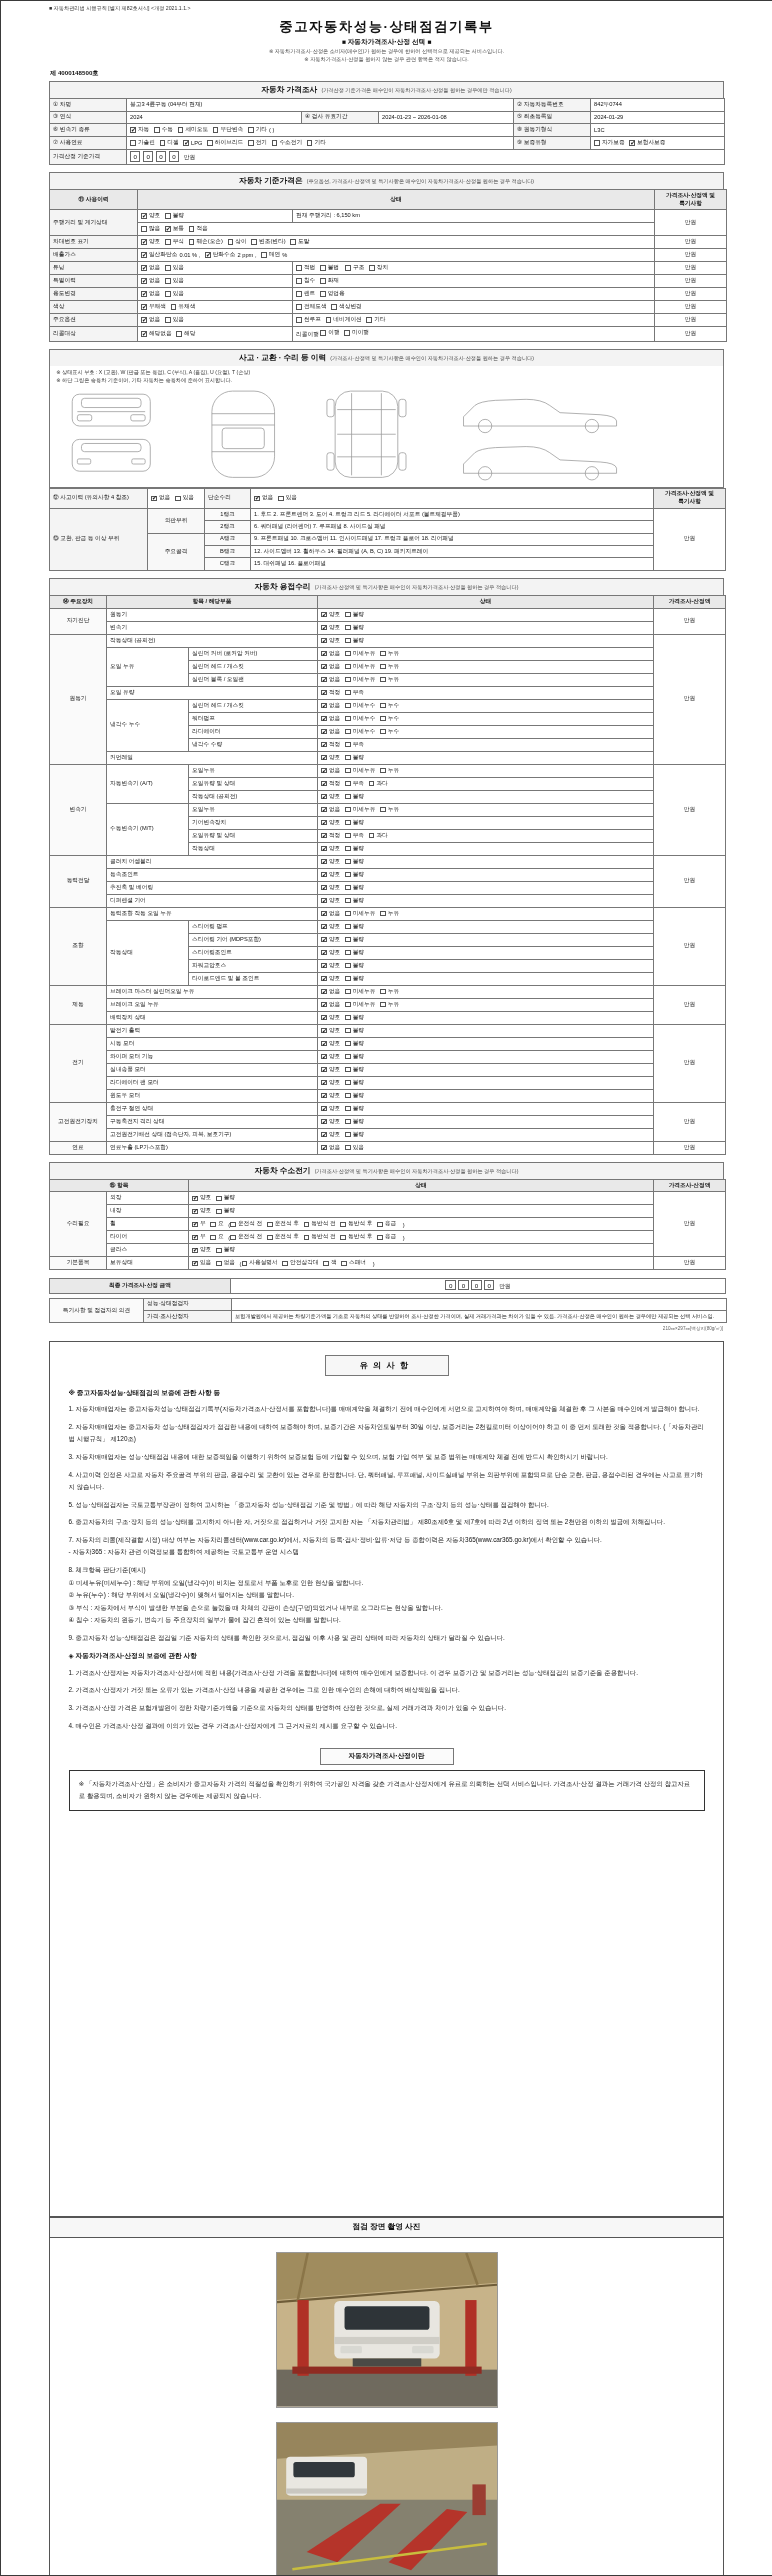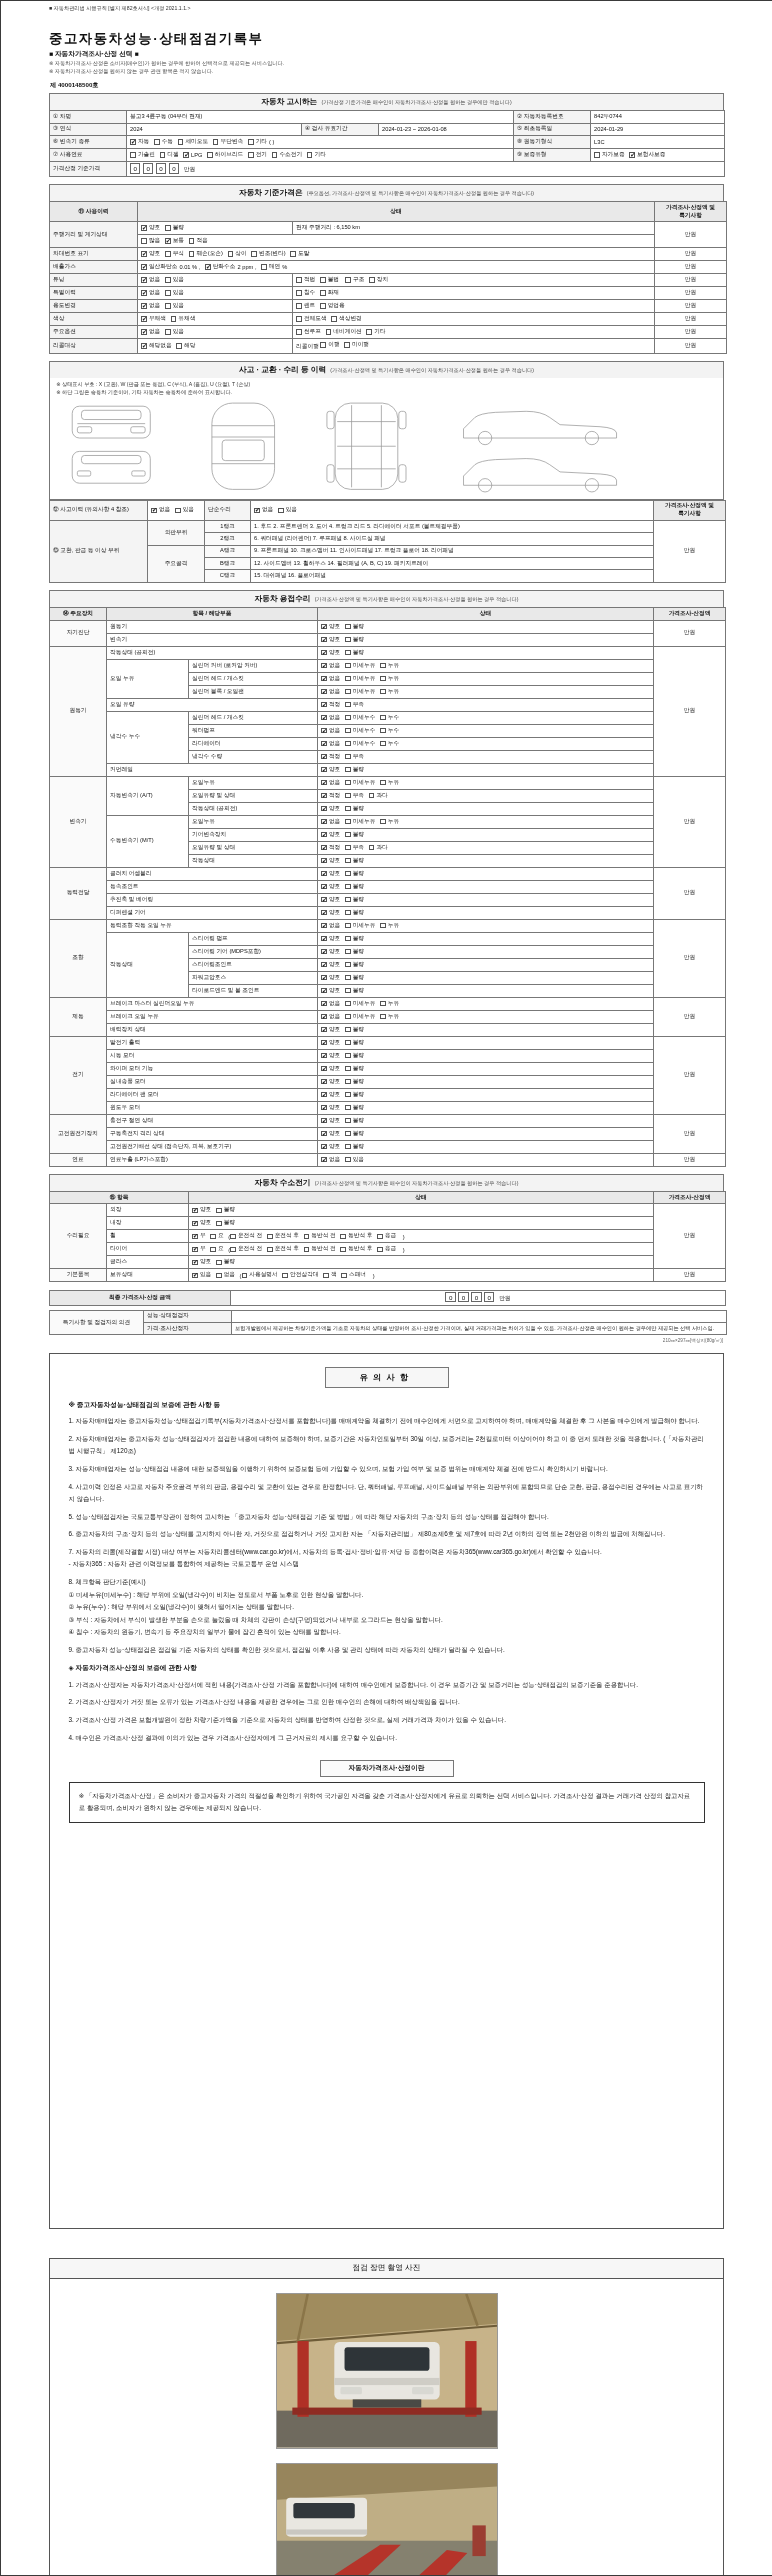--- a/index.html
+++ b/index.html
@@ -1,20 +1,20 @@
 <!DOCTYPE html>
 <html style="font-size:8.2px"><head>
 <meta charset="utf-8">
 <style>
   *{box-sizing:border-box;margin:0;padding:0}
   html,body{background:#fff}
   body{width:773px;height:2576px;font-family:"Liberation Sans","DejaVu Sans",sans-serif;color:#111;position:relative}
   .frame{position:absolute;inset:0;border:0.5px solid #3a3a3a;padding:4.1px 48px 0 48px;overflow:hidden}
   .tiny{font-size:5.2px;color:#333}
-  .doc-head{margin-top:18px}
+  .doc-head{text-align:center;margin-top:6px}
   .doc-title{font-size:13.4px;font-weight:bold;letter-spacing:1.5px}
   .doc-sub{font-size:6.7px;font-weight:bold;margin-top:2.1px}
   .doc-note{font-size:5.2px;color:#444;margin-top:1px}
   .doc-no{font-size:6.2px;font-weight:bold;margin:6.2px 0 2.6px 1px;text-align:left}
   table{border-collapse:collapse;width:100%;table-layout:fixed}
   td{border:0.5px solid #777;font-size:5.7px;padding:1.5px 3.1px;vertical-align:middle;word-break:keep-all;height:12.4px}
   td.hd{background:#e9e9e9;text-align:center;font-weight:bold}
   td.lab{background:#f4f4f4}
   td.lab2{background:#f8f8f8;text-align:center}
   td.cat{background:#fafafa;text-align:center}
@@ -32,28 +32,28 @@
   .cb.on i:after{content:"✔";position:absolute;left:0;top:-2.1px;font-size:6.2px;color:#222}
   .cb em{font-style:normal}
   .cb b{font-weight:normal;margin-left:2.1px}
   .dbx{display:inline-block;width:10.3px;height:10.3px;border:0.5px solid #666;text-align:center;line-height:10.3px;font-size:6.2px;margin-right:2.6px;background:#fff}
   .unit{margin-left:2.1px}
   .diagwrap{border:0.5px solid #777;border-top:none;padding:3.1px 6.2px 2.1px}
   .legend{font-size:5.2px;color:#333;line-height:1.5}
   .diagbox{padding:2.1px 0 1px;text-align:center}
   .pgsize{text-align:right;font-size:4.6px;color:#666;margin:2.1px 1px 0}
   .gapb{height:10.3px}
-  .notice-box{border:0.5px solid #555;min-height:876px;padding:13.4px 18.5px;margin-bottom:29px}
+  .notice-box{border:0.5px solid #555;min-height:876px;padding:13.4px 18.5px;margin-bottom:0}
   .notice-title{width:124px;margin:0 auto 12.4px;text-align:center;font-size:8.2px;font-weight:bold;letter-spacing:5.2px;border:0.5px solid #777;padding:4.1px 0;background:#f7f7f7}
   .nsec{font-size:6.7px;font-weight:bold;margin:8.2px 0 5.2px}
   .np{font-size:6.4px;line-height:1.95;margin-bottom:5.2px;white-space:pre-line}
   .inner-title{width:134px;margin:15.5px auto 5.2px;text-align:center;font-size:6.7px;font-weight:bold;border:0.5px solid #777;padding:3.1px 0;background:#fbfbfb}
   .inner-box{border:0.8px solid #333;padding:7.2px 9.3px;font-size:6.4px;line-height:1.9;white-space:pre-line}
   .photos-box{border:0.5px solid #555;margin-bottom:12.4px;padding-bottom:17.5px}
-  .photos-title{border-bottom:0.5px solid #555;text-align:center;font-weight:normal;font-size:7.7px;padding:4.6px 0;background:#f7f7f7}
+  .photos-title{border-bottom:0.5px solid #555;text-align:center;font-weight:bold;font-size:7.7px;padding:4.6px 0;background:#f7f7f7}
   .photo{width:222px;display:block;margin:14.4px auto 0;border:0.5px solid #999}
   .sign-box{border:0.5px solid #555;height:93px;position:relative;margin-bottom:5.2px}
   .sign-title{text-align:center;font-size:7.7px;font-weight:bold;padding:4.6px 0;border-bottom:0.5px solid #555;background:#f7f7f7}
 </style>
 </head>
 <body>
 
 <div class="frame">
 
   <div class="tiny">■ 자동차관리법 시행규칙 [별지 제82호서식] &lt;개정 2021.1.1.&gt;</div>
@@ -62,21 +62,21 @@
     <div class="doc-title">중고자동차성능·상태점검기록부</div>
     <div class="doc-sub">■ 자동차가격조사·산정 선택 ■</div>
     <div class="doc-note">※ 자동차가격조사·산정은 소비자(매수인)가 원하는 경우에 한하여 선택적으로 제공되는 서비스입니다.</div>
     <div class="doc-note">※ 자동차가격조사·산정을 원하지 않는 경우 관련 항목은 적지 않습니다.</div>
   </div>
 
   <div class="doc-no">제 4000148500호</div>
 
   <div class="sec">
     <div class="sec-title">
-      <span>자동차 고시하는</span><span class="nt">(가격산정 기준가격은 매수인이 자동차가격조사·산정을 원하는 경우에만 적습니다)</span>
+      <span>자동차 가격조사</span><span class="nt">(가격산정 기준가격은 매수인이 자동차가격조사·산정을 원하는 경우에만 적습니다)</span>
     </div>
     <table>
       <colgroup>
           <col style="width:77px">
           <col style="width:175px">
           <col style="width:77px">
           <col style="width:135px">
           <col style="width:77px">
           <col style="width:134px">
         </colgroup>

